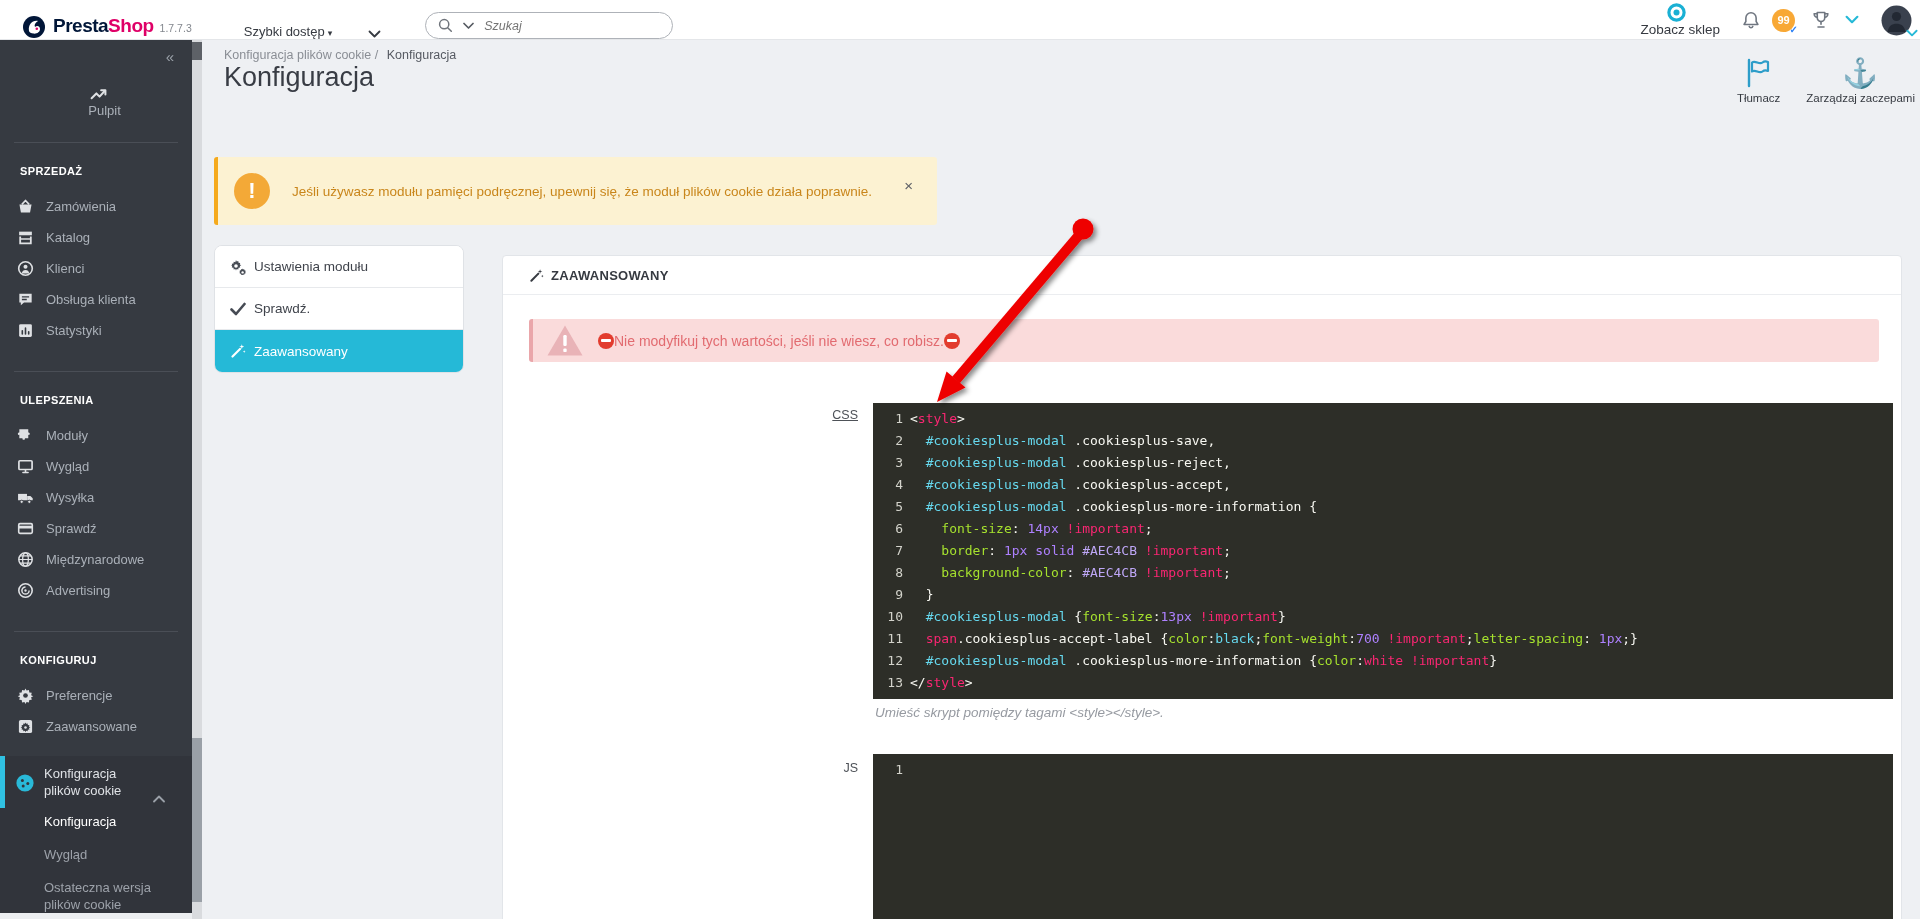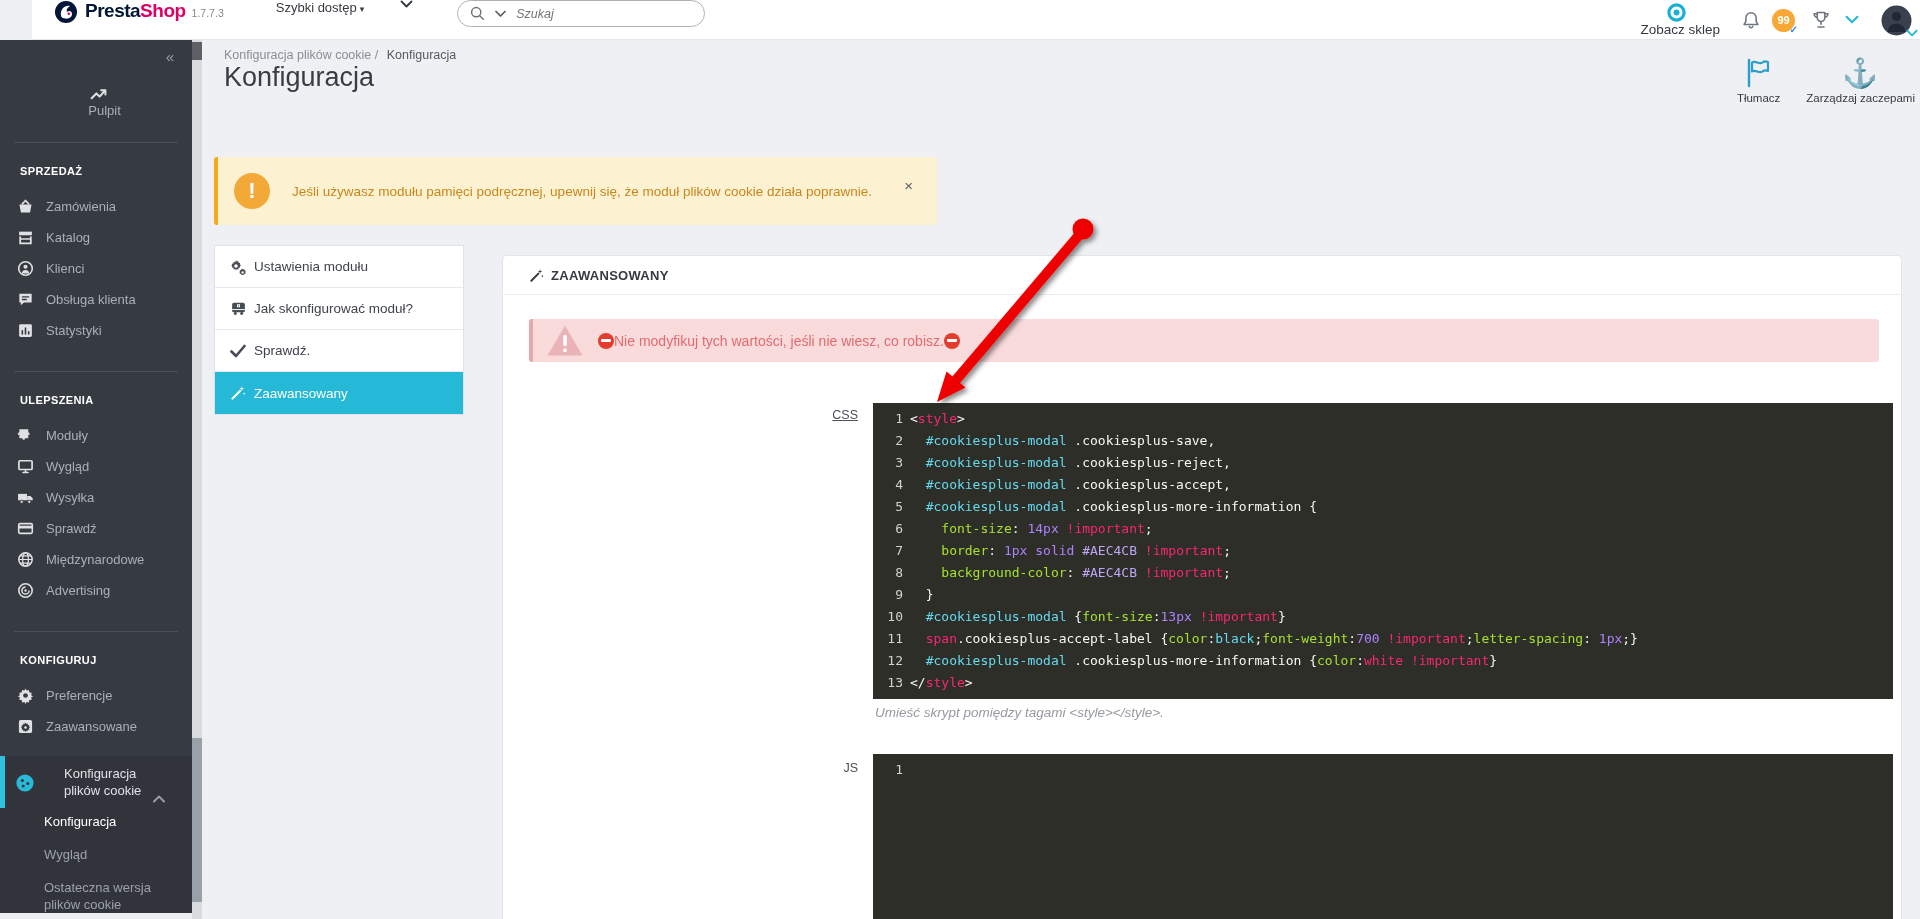--- a/index.html
+++ b/index.html
@@ -2,21 +2,21 @@
 <html><head>
 <meta charset="utf-8">
 <style>
   * { margin:0; padding:0; box-sizing:border-box; }
   html,body { width:1920px; height:919px; }
   body { position:relative; overflow:hidden; background:#eef0f3; font-family:"Liberation Sans",sans-serif; color:#363a41; }
   .ic { display:inline-flex; align-items:center; justify-content:center; }
   .ic svg { display:block; }
 
   
-  #topbar { position:absolute; top:0; left:0; right:0; height:40px; background:#fff; border-bottom:1px solid #e4e6e9; z-index:40; display:flex; align-items:flex-start;margin-left:32px; }
+  #topbar { position:absolute; top:0; left:0; right:0; height:40px; background:#fff; border-bottom:1px solid #e4e6e9; z-index:40; display:flex; align-items:flex-end; }
   #brand { display:flex; align-items:baseline; margin-left:22px; }
   #brand .squirrel { align-self:center; margin-right:7px; }
   #brand .presta { font-size:19px; font-weight:bold; color:#011638; letter-spacing:-0.5px; }
   #brand .shop { font-size:19px; font-weight:bold; color:#df0067; letter-spacing:-0.5px; }
   #brand .ver { font-size:10.5px; color:#83878e; margin-left:6px; }
   #quick-access { margin-left:52px; font-size:13px; color:#363a41; cursor:pointer; }
   #quick-access .caret { font-size:9px; color:#363a41; margin-left:3px; }
   #qa-chevron { margin-left:36px; }
   #searchbox { margin-left:44px; width:248px; height:27px; border:1px solid #aeb2b8; border-radius:16px; display:flex; align-items:center; padding:0 12px; }
   #searchbox input { border:none; outline:none; font-size:12.5px; font-style:italic; color:#4c1d95; width:140px; margin-left:10px; font-family:"Liberation Sans",sans-serif; background:transparent; }
@@ -36,21 +36,21 @@
   #collapse-btn { position:absolute; top:8px; right:18px; color:#9aa0a8; font-size:15px; cursor:pointer; }
   .nav-item { display:flex; align-items:center; height:31px; padding-left:17px; cursor:pointer; }
   .nav-item .ic { width:17px; height:17px; margin-right:12px; }
   .nav-item .lbl { font-size:13px; color:#aab0b8; }
   #nav-dashboard { margin-top:46px;flex-direction:column; }
   .nav-divider { height:1px; background:#4a4e56; margin:25px 0 0 14px; width:164px; }
   .nav-title { font-size:11px; font-weight:bold; color:#fff; letter-spacing:0.4px; padding:22px 0 14px 20px; }
   
   #cookie-block { position:relative; margin-top:14px; background:#31343b; padding:9px 0 6px 0; }
   #cookie-bar { position:absolute; left:0; top:0; width:5px; height:52px; background:#30c1e2; }
-  #cookie-main { display:flex; align-items:flex-start; padding-left:15px; cursor:pointer; position:relative;gap:20px; }
+  #cookie-main { display:flex; align-items:flex-start; padding-left:15px; cursor:pointer; position:relative; }
   #cookie-main .ic { width:20px; height:20px; margin-right:9px; margin-top:8px; }
   #cookie-main .lbl { font-size:13px; color:#dfe2e6; line-height:17px; width:110px; }
   #cookie-chevron { position:absolute; right:14px; top:16px; }
   #cookie-sub { margin:14px 0 0 44px; }
   #cookie-sub .sub-item { font-size:13px; color:#9da2aa; line-height:17px; margin-bottom:16px; cursor:pointer; width:134px; }
   #cookie-sub .sub-item.active { color:#ffffff; }
   #sidebar-bottom-strip { position:absolute; bottom:0; left:0; width:192px; height:6px; background:#eceef0; }
 
   
   #side-scrollbar { position:absolute; top:40px; left:192px; width:10px; bottom:0; background:#d9dbde; z-index:30; }
@@ -67,21 +67,21 @@
   .page-action .ic { height:30px; }
   .page-action .lbl { font-size:11.5px; color:#363a41; margin-top:4px; white-space:nowrap; }
 
   
   #warning-alert { position:absolute; left:12px; top:117px; width:723px; height:68px; background:#fcf2d2; border-left:4px solid #f5a91c; border-radius:3px; display:flex; align-items:center; }
   #warning-icon { width:36px; height:36px; border-radius:50%; background:#f3a937; color:#fff; font-size:22px; font-weight:bold; display:flex; align-items:center; justify-content:center; margin:0 22px 0 16px; flex:0 0 auto; }
   #warning-text { font-size:13.5px; color:#c9861b; line-height:21px; max-width:600px; }
   #warning-close { position:absolute; right:24px; top:20px; color:#5c5f66; font-size:15px; cursor:pointer; }
 
   
-  #module-nav { position:absolute; left:12px; top:205px; width:250px; background:#fff; border:1px solid #dfe2e6; border-radius:0; overflow:hidden;text-align:center; }
+  #module-nav { position:absolute; left:12px; top:205px; width:250px; background:#fff; border:1px solid #dfe2e6; border-radius:8px; overflow:hidden;text-align:center; }
   .mtab { height:42px; display:flex; align-items:center; padding-left:14px; font-size:13.5px; color:#3f434b; border-bottom:1px solid #e7e9ec; cursor:pointer; background:#fff; }
   .mtab:last-child { border-bottom:none; }
   .mtab .ic { width:18px; height:18px; margin-right:7px; color:#464b54; }
   .mtab.active { background:#25b9d7; color:#fff; border-bottom-color:#25b9d7; }
 
   
   #adv-panel { position:absolute; left:300px; top:215px; width:1400px; bottom:-12px; background:#fff; border:1px solid #e2e5e9; border-radius:4px 4px 0 0; }
   #panel-header { height:39px; border-bottom:1px solid #ebedf0; display:flex; align-items:center; padding-left:26px; }
   #panel-title { font-size:13px; font-weight:bold; letter-spacing:0.3px; color:#363a41; margin-left:7px; }
   #danger-alert { position:absolute; left:26px; top:63px; width:1350px; height:43px; background:#fadbdb; border-left:4px solid #eaa6aa; border-radius:3px; display:flex; align-items:center; }
@@ -409,33 +409,20 @@
             <path d="M7 1 l.7 1.5 1.6-.4.2 1.7 1.7.2-.4 1.6 1.5.7-1.5.7.4 1.6-1.7.2-.2 1.7-1.6-.4-.7 1.5-.7-1.5-1.6.4-.2-1.7-1.7-.2.4-1.6L1.7 7l1.5-.7-.4-1.6 1.7-.2.2-1.7 1.6.4 z" fill="#464b54"></path>
             <circle cx="7" cy="7" r="1.8" fill="#fff"></circle>
             <path d="M13.6 9.4 l.5 1 1.1-.3.1 1.2 1.2.1-.3 1.1 1 .5-1 .5.3 1.1-1.2.1-.1 1.2-1.1-.3-.5 1-.5-1-1.1.3-.1-1.2-1.2-.1.3-1.1-1-.5 1-.5-.3-1.1 1.2-.1.1-1.2 1.1.3 z" fill="#464b54"></path>
             <circle cx="13.6" cy="13.4" r="1.2" fill="#fff"></circle>
           </svg>
         </span>
         <span>Ustawienia modułu</span>
       </div>
       <div class="mtab">
         <span class="ic">
-          <svg width="17" height="17" viewBox="0 0 16 16">
-            <rect x="2" y="2.6" width="12" height="9" rx="1.6" fill="#464b54"></rect>
-            <rect x="6.6" y="4" width="2.8" height="2.8" fill="#fff"></rect>
-            <rect x="7.5" y="4.9" width="1" height="1" fill="#464b54"></rect>
-            <path d="M2 9 h12" stroke="#fff" stroke-width=".9"></path>
-            <circle cx="5" cy="12.6" r="1.4" fill="#464b54"></circle>
-            <circle cx="11" cy="12.6" r="1.4" fill="#464b54"></circle>
-          </svg>
-        </span>
-        <span>Jak skonfigurować moduł?</span>
-      </div>
-      <div class="mtab">
-        <span class="ic">
           <svg width="16" height="14" viewBox="0 0 16 14">
             <path d="M1.5 7.5 L6 12 L14.5 2" fill="none" stroke="#464b54" stroke-width="2.6" stroke-linecap="round" stroke-linejoin="round"></path>
           </svg>
         </span>
         <span>Sprawdź.</span>
       </div>
       <div class="mtab active">
         <span class="ic">
           <svg width="16" height="16" viewBox="0 0 16 16">
             <path d="M2.5 13.5 L10 6" stroke="#fff" stroke-width="2.2" stroke-linecap="round"></path>

